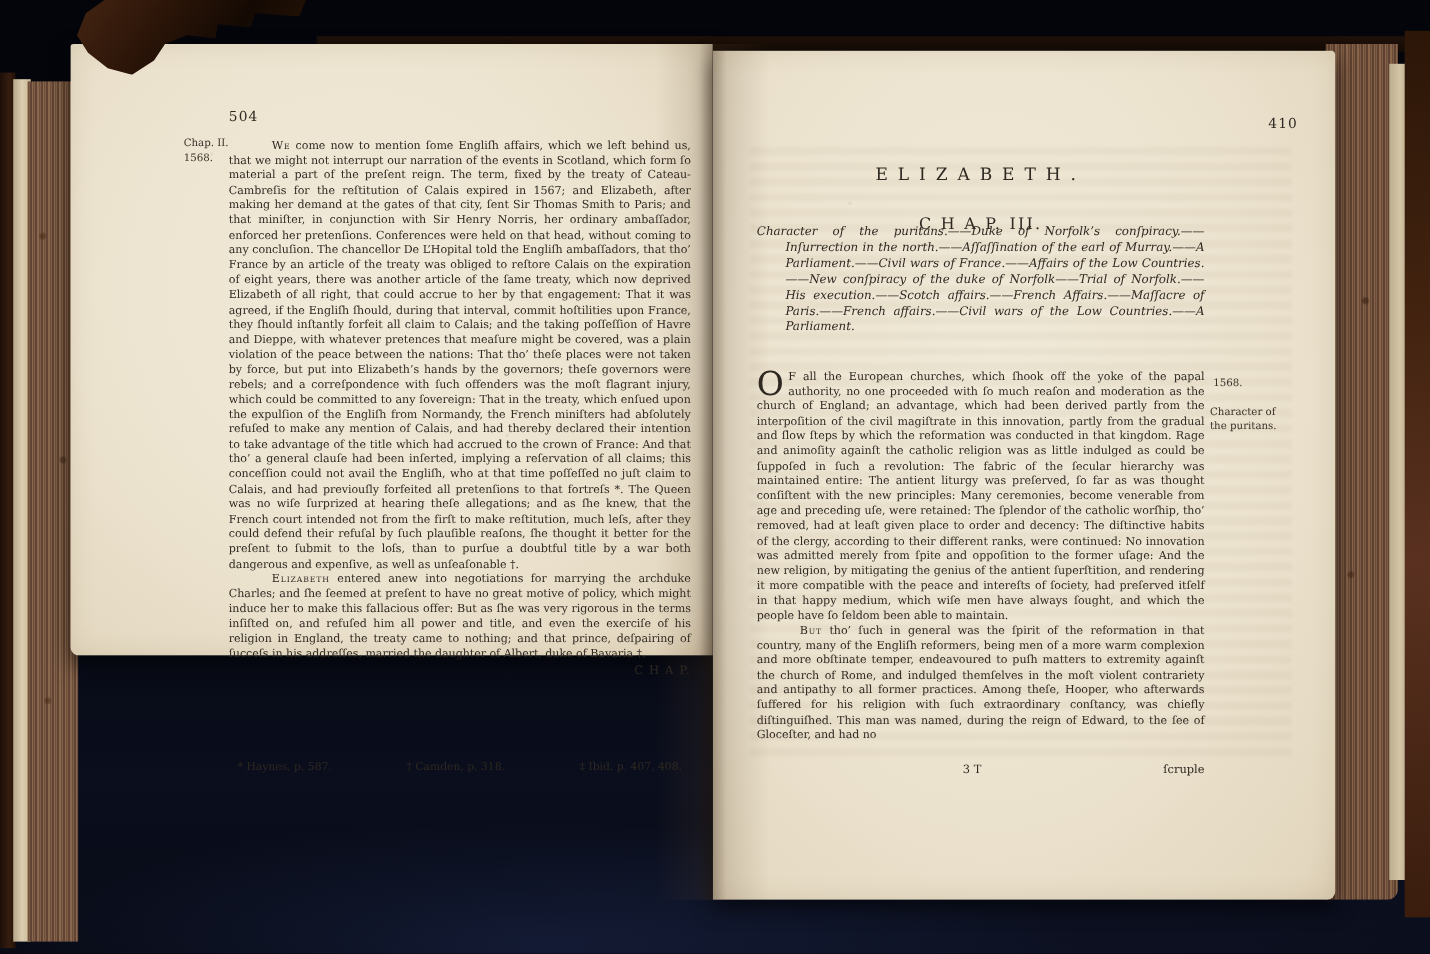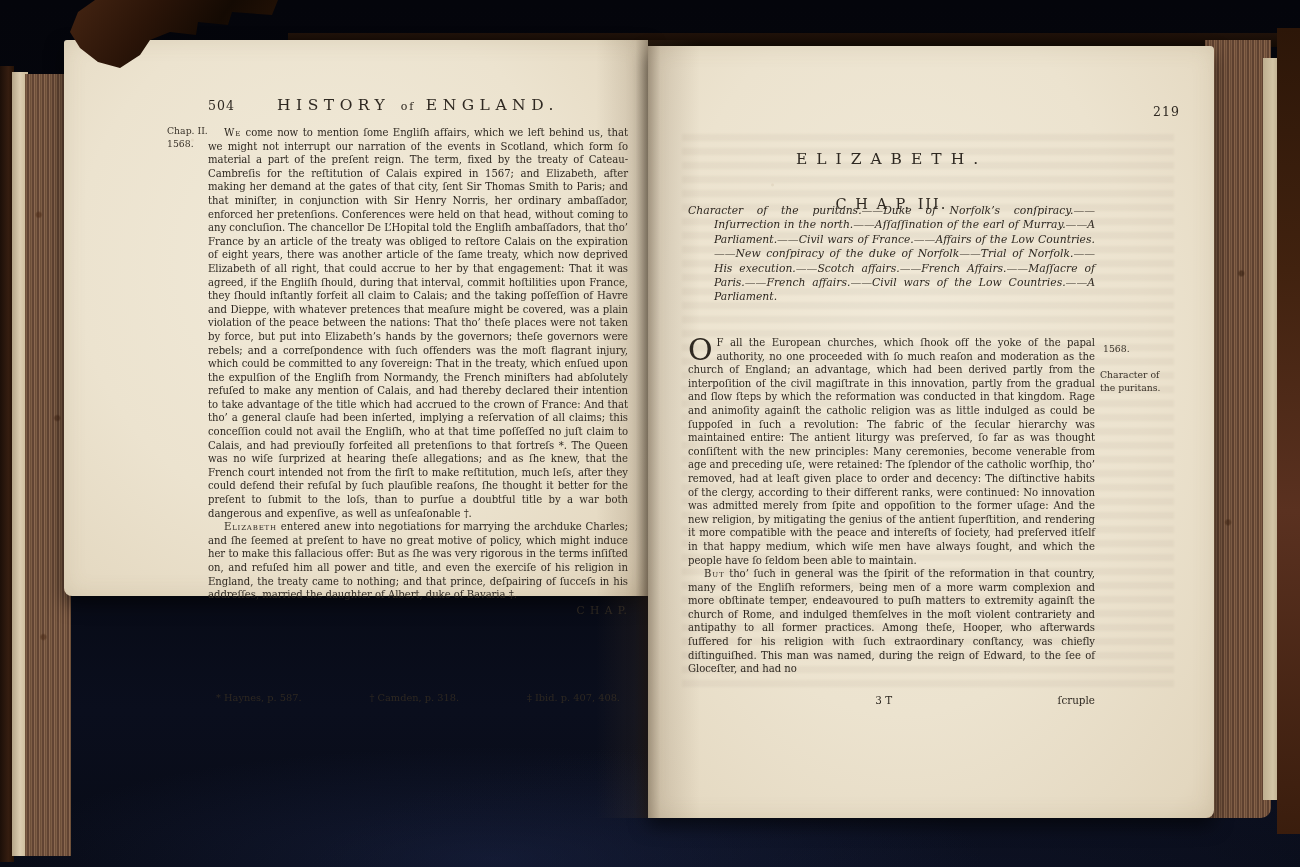--- a/index.html
+++ b/index.html
@@ -55,21 +55,21 @@
   
   .clamp { position:absolute; left:60px; top:0; width:235px; height:78px; z-index:4;
     background:linear-gradient(125deg,#472613 0%,#2a1408 35%,#140a03 60%,#301808 100%);
     clip-path:polygon(35px 0,218px 0,212px 15px,172px 12px,168px 25px,138px 22px,136px 35px,
       110px 32px,90px 40px,80px 55px,60px 68px,38px 62px,20px 48px,10px 32px,18px 12px);
     filter:drop-shadow(0 2px 3px rgba(0,0,0,.6));
   }
   
   .body-text { text-align:justify; font-size:10.1px; line-height:13.6px; letter-spacing:-.05px; }
   .body-text p { margin:0; text-indent:16px; }
-  .lead { font-variant-caps:small-caps; letter-spacing:.8px; }
+  .lead { font-variant-caps:small-caps; letter-spacing:.8px;margin-left:23px; }
   .catchword { text-align:right; font-size:10.6px; letter-spacing:1px; margin-top:2px; }
   .marginnote { position:absolute; font-size:9.3px; line-height:13px; color:#3a332a; }
   
   .lp-header { position:absolute; left:144px; top:56px; width:420px; text-align:center;
     font-size:15.5px; letter-spacing:5.5px; white-space:nowrap; }
   .lp-header .of { font-size:11px; letter-spacing:2px; }
   .lp-pageno { position:absolute; left:144px; top:58px; font-size:12.5px; letter-spacing:1px; }
   .lp-margin { left:66px; top:84px; width:72px; text-align:left;margin-left:37px; }
   .lp-body { position:absolute; left:144px; top:86px; width:420px; }
   .lp-footnotes { position:absolute; left:144px; top:652px; width:420px; display:flex;
@@ -99,45 +99,40 @@
   <div class="top-cover-strip"></div>
   <div class="left-cover"></div>
   <div class="left-edge-cream"></div>
   <div class="left-fore-edge"></div>
   <div class="right-fore-edge"></div>
   <div class="right-edge-cream"></div>
   <div class="right-cover"></div>
 
   <div class="page left-page">
     <div class="lp-pageno">504</div>
-    <div class="lp-header">
-      <span>HISTORY</span>
-      <span class="of">of</span>
-      <span>ENGLAND.</span>
-    </div>
     <div class="marginnote lp-margin">
       <div>Chap. II.</div>
       <div>1568.</div>
     </div>
     <div class="lp-body body-text">
       <p><span class="lead">We</span> <span>come now to mention ſome Engliſh affairs, which we left behind us, that we might not interrupt our narration of the events in Scotland, which form ſo material a part of the preſent reign. The term, fixed by the treaty of Cateau-Cambreſis for the reſtitution of Calais expired in 1567; and Elizabeth, after making her demand at the gates of that city, ſent Sir Thomas Smith to Paris; and that miniſter, in conjunction with Sir Henry Norris, her ordinary ambaſſador, enforced her pretenſions. Conferences were held on that head, without coming to any concluſion. The chancellor De L’Hopital told the Engliſh ambaſſadors, that tho’ France by an article of the treaty was obliged to reſtore Calais on the expiration of eight years, there was another article of the ſame treaty, which now deprived Elizabeth of all right, that could accrue to her by that engagement: That it was agreed, if the Engliſh ſhould, during that interval, commit hoſtilities upon France, they ſhould inſtantly forfeit all claim to Calais; and the taking poſſeſſion of Havre and Dieppe, with whatever pretences that meaſure might be covered, was a plain violation of the peace between the nations: That tho’ theſe places were not taken by force, but put into Elizabeth’s hands by the governors; theſe governors were rebels; and a correſpondence with ſuch offenders was the moſt flagrant injury, which could be committed to any ſovereign: That in the treaty, which enſued upon the expulſion of the Engliſh from Normandy, the French miniſters had abſolutely refuſed to make any mention of Calais, and had thereby declared their intention to take advantage of the title which had accrued to the crown of France: And that tho’ a general clauſe had been inſerted, implying a reſervation of all claims; this conceſſion could not avail the Engliſh, who at that time poſſeſſed no juſt claim to Calais, and had previouſly forfeited all pretenſions to that fortreſs *. The Queen was no wiſe ſurprized at hearing theſe allegations; and as ſhe knew, that the French court intended not from the firſt to make reſtitution, much leſs, after they could defend their refuſal by ſuch plauſible reaſons, ſhe thought it better for the preſent to ſubmit to the loſs, than to purſue a doubtful title by a war both dangerous and expenſive, as well as unſeaſonable †.</span></p>
       <p><span class="lead">Elizabeth</span> <span>entered anew into negotiations for marrying the archduke Charles; and ſhe ſeemed at preſent to have no great motive of policy, which might induce her to make this fallacious offer: But as ſhe was very rigorous in the terms inſiſted on, and refuſed him all power and title, and even the exerciſe of his religion in England, the treaty came to nothing; and that prince, deſpairing of ſucceſs in his addreſſes, married the daughter of Albert, duke of Bavaria ‡.</span></p>
       <div class="catchword">C H A P.</div>
     </div>
     <div class="lp-footnotes">
       <span>* Haynes, p. 587.</span>
       <span>† Camden, p. 318.</span>
       <span>‡ Ibid. p. 407, 408.</span>
     </div>
   </div>
 
   <div class="page right-page">
     <div class="bleed"></div>
     <div class="rp-header">ELIZABETH.</div>
-    <div class="rp-pageno">219</div>
+    <div class="rp-pageno">410</div>
     <div class="rp-chap">C H A P.   III.</div>
     <div class="rp-summary">Character of the puritans.——Duke of Norfolk’s conſpiracy.——Inſurrection in the north.——Aſſaſſination of the earl of Murray.——A Parliament.——Civil wars of France.——Affairs of the Low Countries.——New conſpiracy of the duke of Norfolk——Trial of Norfolk.——His execution.——Scotch affairs.——French Affairs.——Maſſacre of Paris.——French affairs.——Civil wars of the Low Countries.——A Parliament.</div>
     <div class="marginnote rp-margin-year">1568.</div>
     <div class="marginnote rp-margin-note">Character of the puritans.</div>
     <div class="rp-body body-text">
       <p style="text-indent:0"><span class="dropcap">O</span><span>F all the European churches, which ſhook off the yoke of the papal authority, no one proceeded with ſo much reaſon and moderation as the church of England; an advantage, which had been derived partly from the interpoſition of the civil magiſtrate in this innovation, partly from the gradual and ſlow ſteps by which the reformation was conducted in that kingdom. Rage and animoſity againſt the catholic religion was as little indulged as could be ſuppoſed in ſuch a revolution: The fabric of the ſecular hierarchy was maintained entire: The antient liturgy was preſerved, ſo far as was thought conſiſtent with the new principles: Many ceremonies, become venerable from age and preceding uſe, were retained: The ſplendor of the catholic worſhip, tho’ removed, had at leaſt given place to order and decency: The diſtinctive habits of the clergy, according to their different ranks, were continued: No innovation was admitted merely from ſpite and oppoſition to the former uſage: And the new religion, by mitigating the genius of the antient ſuperſtition, and rendering it more compatible with the peace and intereſts of ſociety, had preſerved itſelf in that happy medium, which wiſe men have always ſought, and which the people have ſo ſeldom been able to maintain.</span></p>
       <p><span class="lead">But</span> <span>tho’ ſuch in general was the ſpirit of the reformation in that country, many of the Engliſh reformers, being men of a more warm complexion and more obſtinate temper, endeavoured to puſh matters to extremity againſt the church of Rome, and indulged themſelves in the moſt violent contrariety and antipathy to all former practices. Among theſe, Hooper, who afterwards ſuffered for his religion with ſuch extraordinary conſtancy, was chiefly diſtinguiſhed. This man was named, during the reign of Edward, to the ſee of Gloceſter, and had no</span></p>
     </div>
     <div class="rp-sig">
       <span class="sig">3 T</span>

